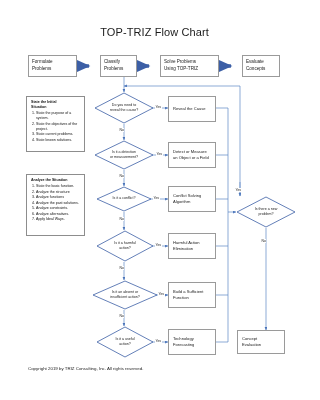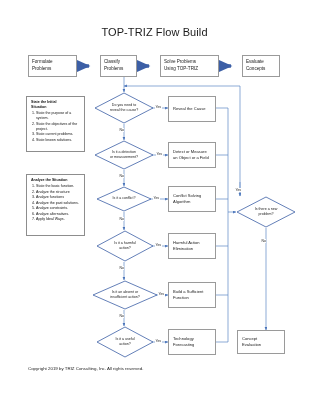--- a/index.html
+++ b/index.html
@@ -61,21 +61,21 @@
   #copyright{
     position:absolute;left:28px;top:366px;
     font-size:4.4px;color:#1b1b1b;white-space:nowrap;
   }
 </style>
 </head>
 <body>
 
 <div id="canvas">
 
-  <div id="title">TOP-TRIZ Flow Build</div>
+  <div id="title">TOP-TRIZ Flow Chart</div>
 
   <svg id="wires" viewBox="0 0 309 400">
     <defs>
       <marker id="ah" markerWidth="5" markerHeight="5" refX="4.2" refY="2" orient="auto">
         <path d="M0,0 L4.4,2 L0,4 Z" fill="#4a74ba"></path>
       </marker>
       <marker id="ahBig" markerWidth="6" markerHeight="6" refX="5" refY="2.6" orient="auto">
         <path d="M0,0.2 L5.4,2.6 L0,5 Z" fill="#3c5fa6"></path>
       </marker>
     </defs>

